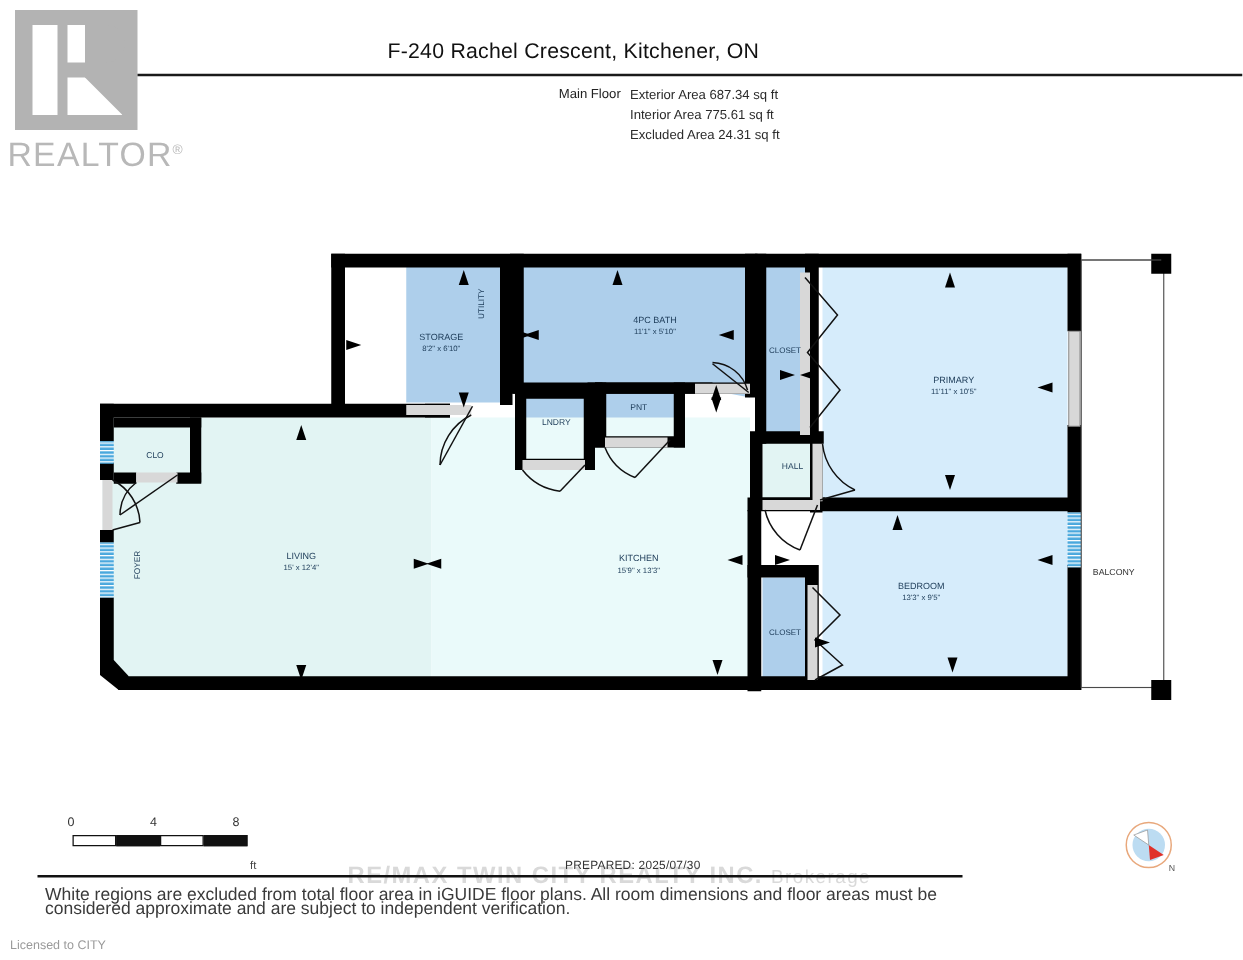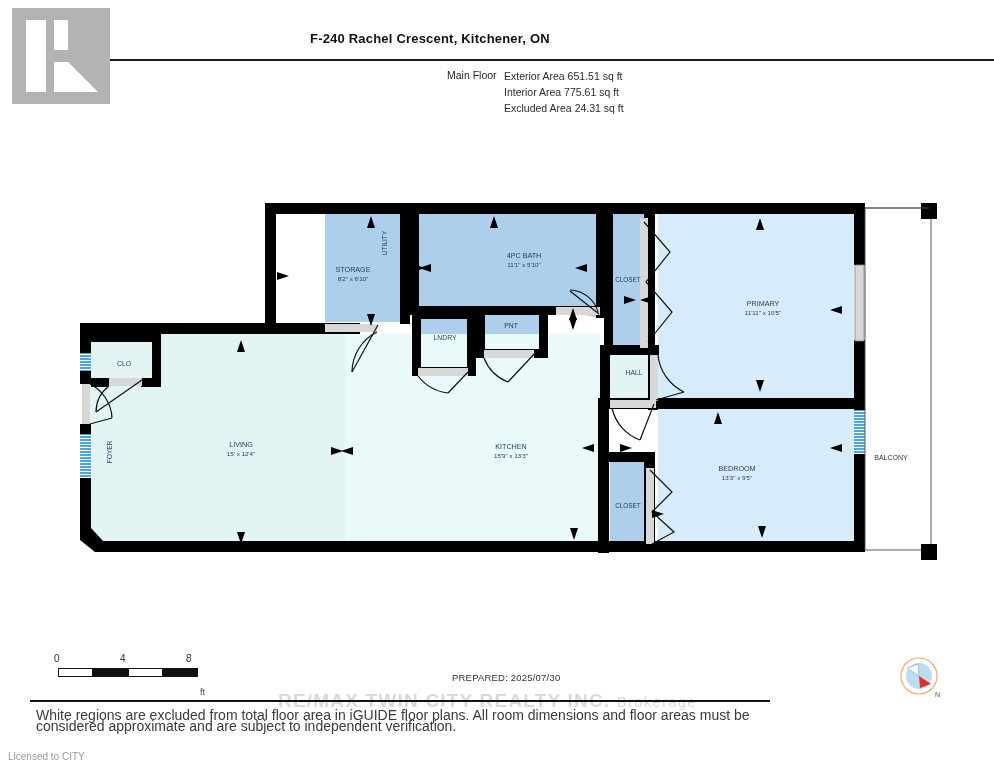--- a/index.html
+++ b/index.html
@@ -53,22 +53,22 @@
     left: 110px;
     top: 59px;
     width: 884px;
     height: 2px;
     background: #1a1a1a;
   }
   #page-title {
     position: absolute;
     left: 310px;
     top: 31px;
-    font-size: 13px;
-    font-weight: bold;
+    font-size: 17px;
+    font-weight: normal;
     color: #111111;
     letter-spacing: 0.2px;
   }
   #floor-label {
     position: absolute;
     left: 447px;
     top: 69px;
     font-size: 10.5px;
     font-weight: normal;
     color: #222;
@@ -109,21 +109,21 @@
   #sb-unit {
     position: absolute;
     left: 148px;
     top: 19px;
     font-size: 9px;
     color: #444;
   }
   #prepared {
     position: absolute;
     left: 452px;
-    top: 672px;
+    top: 687px;
     font-size: 9.5px;
     color: #333;
     letter-spacing: 0.2px;
   }
   #footer-rule {
     position: absolute;
     left: 30px;
     top: 700px;
     width: 740px;
     height: 2px;
@@ -165,27 +165,30 @@
 <div id="realtor-logo">
   <div id="realtor-mark">
     <div class="rl-bar" style="left:14px;top:12px;width:20px;height:72px;"></div>
     <div class="rl-bar" style="left:42px;top:12px;width:14px;height:30px;"></div>
     <div class="rl-bar" style="left:42px;top:54px;width:14px;height:30px;"></div>
     <div class="rl-bar" style="left:56px;top:54px;width:30px;height:30px;
         clip-path: polygon(0 0, 0 100%, 100% 100%);"></div>
     <div class="rl-bar" style="left:66px;top:12px;width:22px;height:30px;
         border-radius:0 15px 15px 0; background:#b3b3b3;"></div>
   </div>
+  <div id="realtor-word">
+    <span>REALTOR</span><sup>®</sup>
+  </div>
 </div>
 
 <div id="title-rule"></div>
 <div id="page-title">F-240 Rachel Crescent, Kitchener, ON</div>
 <div id="floor-label">Main Floor</div>
 <div id="areas">
-  <div>Exterior Area 651.51 sq ft</div>
+  <div>Exterior Area 687.34 sq ft</div>
   <div>Interior Area 775.61 sq ft</div>
   <div>Excluded Area 24.31 sq ft</div>
 </div>
 
 <svg id="plan" viewBox="0 0 994 768" xmlns="http://www.w3.org/2000/svg">
 
   <defs>
 
     <pattern id="winV" width="3" height="6" patternUnits="userSpaceOnUse">
       <rect width="3" height="6" fill="#4aa8dd"></rect>

